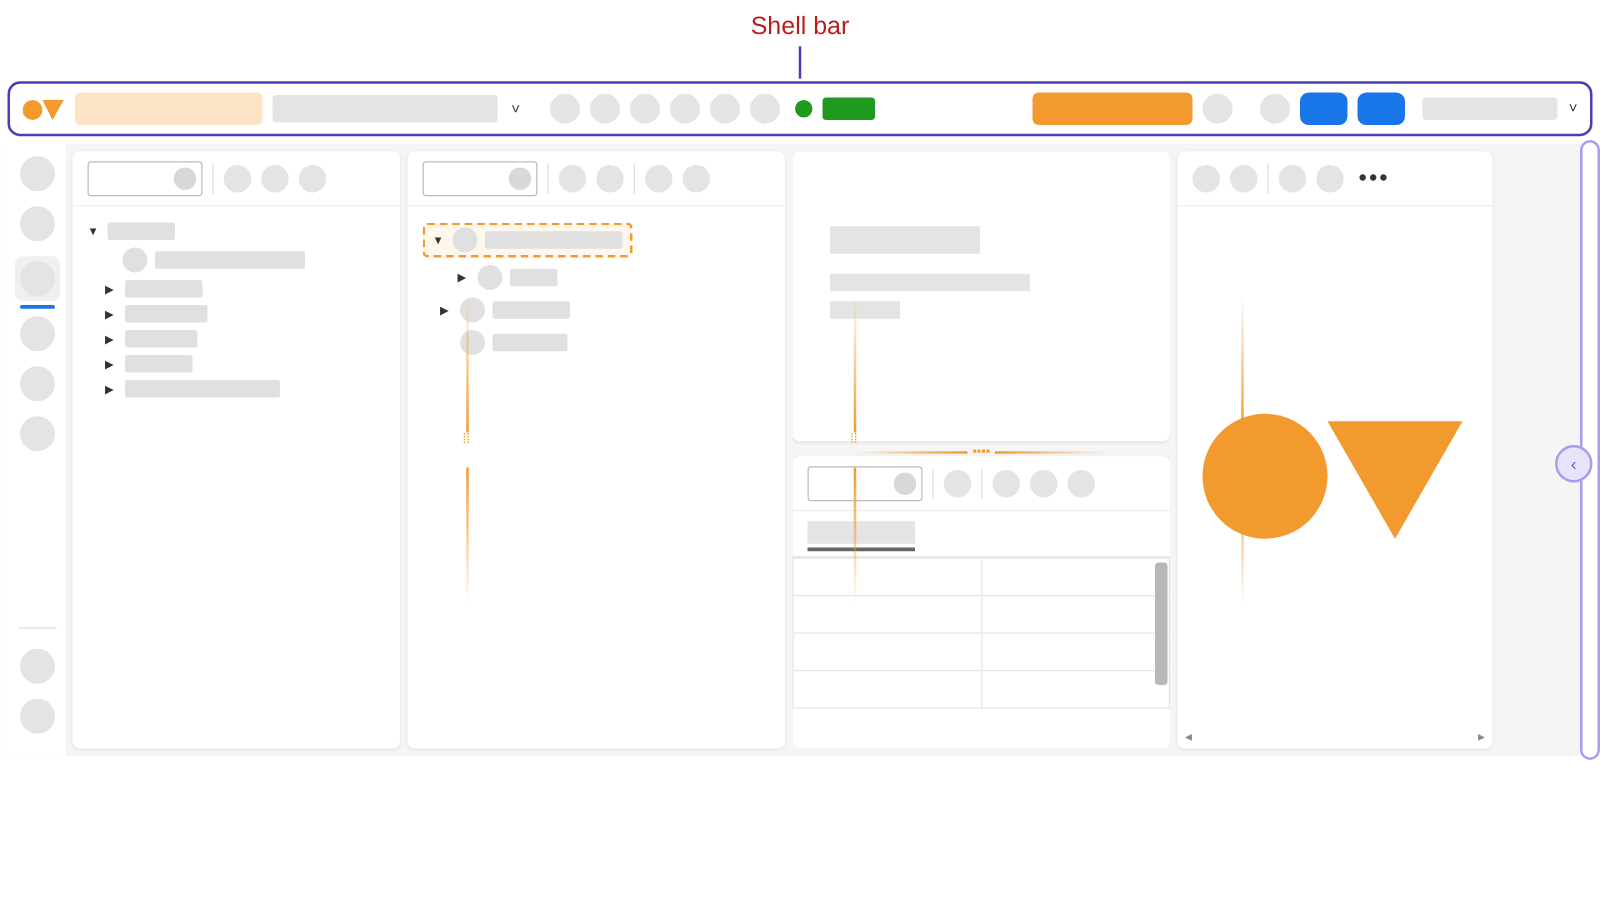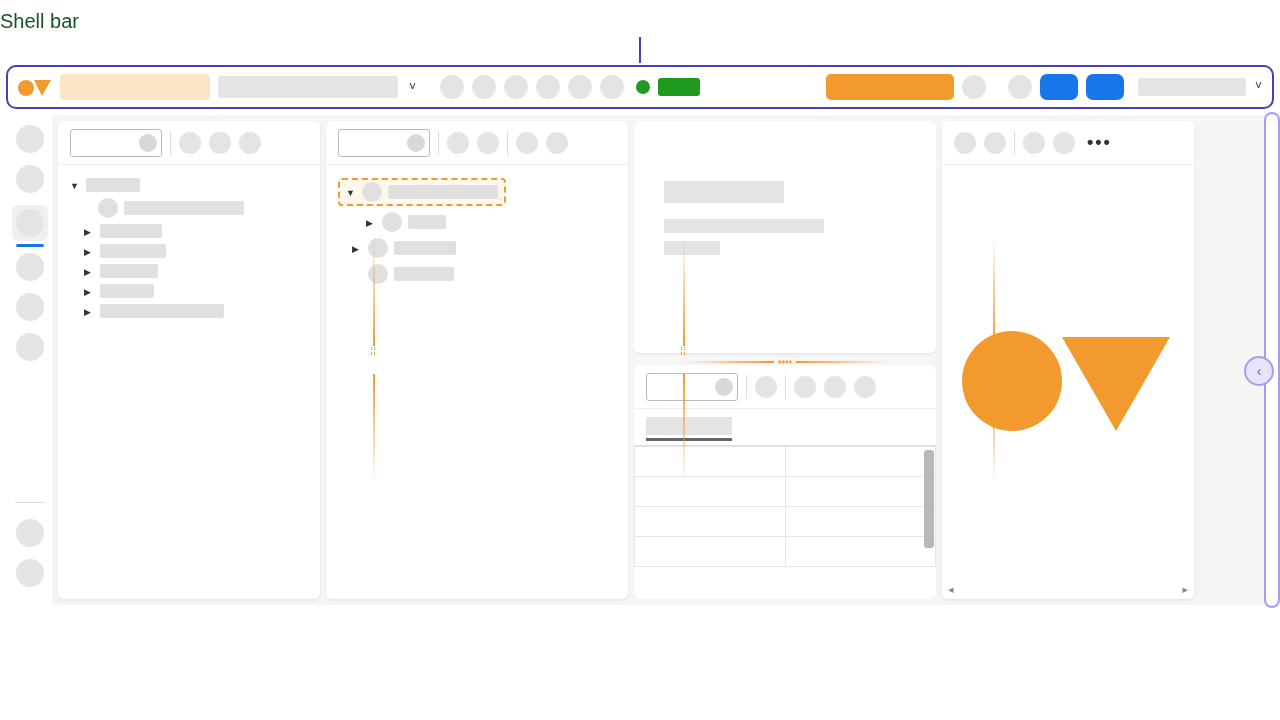--- a/index.html
+++ b/index.html
@@ -5,22 +5,23 @@
   * { box-sizing: border-box; margin: 0; padding: 0; }
   body {
     font-family: -apple-system, BlinkMacSystemFont, "Segoe UI", Arial, sans-serif;
     background: #fff;
     width: 1280px;
     height: 720px;
     position: relative;
     overflow: hidden;
   }
   .annotation {
+    text-align: center;
     font-size: 20px;
-    color: #14532d;
+    color: #b91c1c;
     padding: 10px 0 4px;
   }
   .annotation-line {
     width: 2px;
     height: 26px;
     background: #4a3fb5;
     margin: 0 auto 2px;
   }
   .shell-bar {
     margin: 0 6px;

